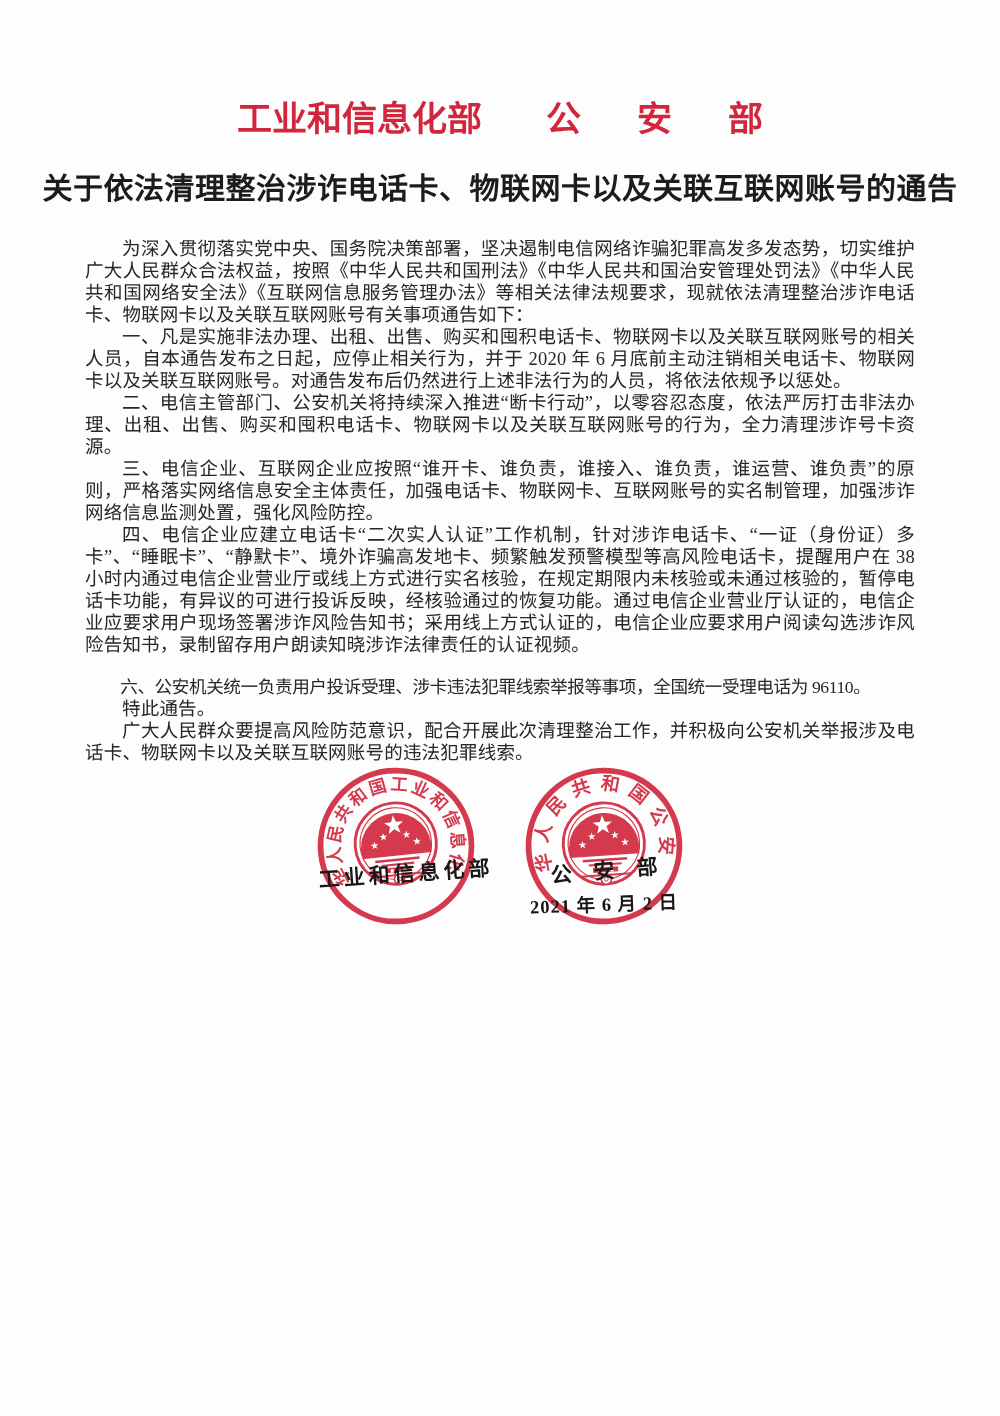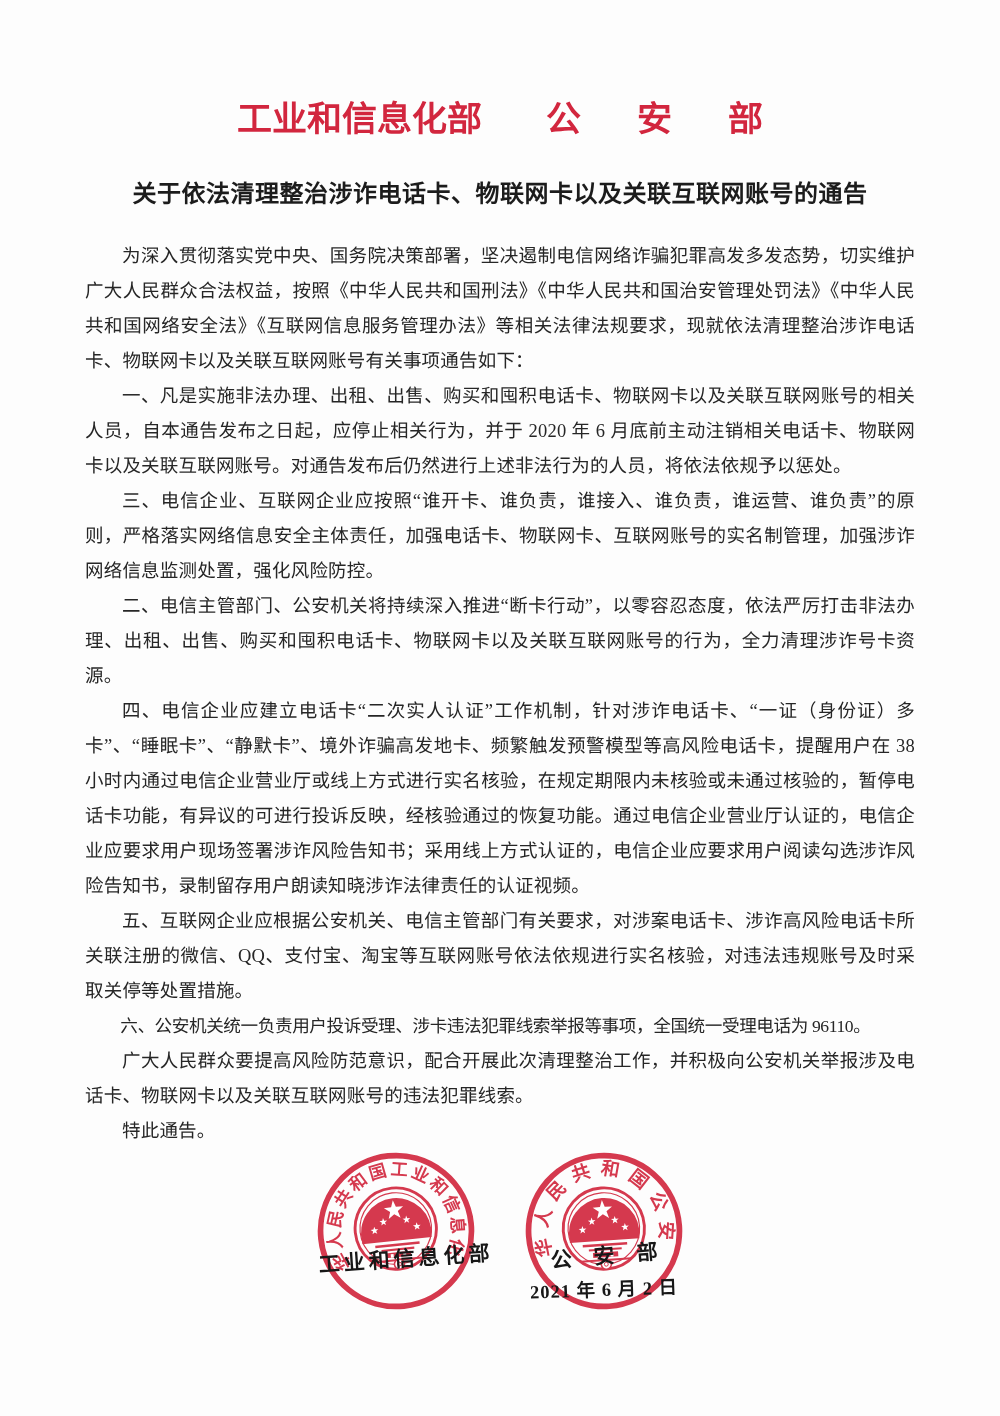--- a/index.html
+++ b/index.html
@@ -31,41 +31,42 @@
     font-weight: 700;
     color: #d2263e;
     white-space: nowrap;
   }
   .ministry.spread {
     letter-spacing: 56px;
     margin-right: -56px;
   }
   .doc-title {
     text-align: center;
-    font-size: 24px;
+    font-size: 30px;
     font-weight: 700;
     color: #1c1c1c;
-    margin-top: 33px;
+    margin-top: 23px;
     letter-spacing: 0.5px;
   }
   .notice-body {
     width: 830px;
     margin: 30px auto 0 auto;
     font-size: 18.5px;
-    line-height: 35px;
+    line-height: 22px;
     text-align: justify;
   }
   .notice-body p {
     margin: 0;
     text-indent: 2em;
     letter-spacing: 0.2px;
   }
   .notice-body p.tight {
     font-size: 17.6px;
     letter-spacing: -0.4px;
+    margin-top: 20px;
   }
   .seals-row {
     display: flex;
     justify-content: center;
     gap: 44px;
     margin-top: 0px;
   }
   .seal {
     position: relative;
     width: 164px;
@@ -134,27 +135,26 @@
   <div class="doc-header">
     <span class="ministry">工业和信息化部</span>
     <span class="ministry spread">公安部</span>
   </div>
 
   <div class="doc-title">关于依法清理整治涉诈电话卡、物联网卡以及关联互联网账号的通告</div>
 
   <div class="notice-body">
     <p>为深入贯彻落实党中央、国务院决策部署，坚决遏制电信网络诈骗犯罪高发多发态势，切实维护广大人民群众合法权益，按照《中华人民共和国刑法》《中华人民共和国治安管理处罚法》《中华人民共和国网络安全法》《互联网信息服务管理办法》等相关法律法规要求，现就依法清理整治涉诈电话卡、物联网卡以及关联互联网账号有关事项通告如下：</p>
     <p>一、凡是实施非法办理、出租、出售、购买和囤积电话卡、物联网卡以及关联互联网账号的相关人员，自本通告发布之日起，应停止相关行为，并于 2020 年 6 月底前主动注销相关电话卡、物联网卡以及关联互联网账号。对通告发布后仍然进行上述非法行为的人员，将依法依规予以惩处。</p>
+    <p>二、电信主管部门、公安机关将持续深入推进“断卡行动”，以零容忍态度，依法严厉打击非法办理、出租、出售、购买和囤积电话卡、物联网卡以及关联互联网账号的行为，全力清理涉诈号卡资源。</p>
     <p>三、电信企业、互联网企业应按照“谁开卡、谁负责，谁接入、谁负责，谁运营、谁负责”的原则，严格落实网络信息安全主体责任，加强电话卡、物联网卡、互联网账号的实名制管理，加强涉诈网络信息监测处置，强化风险防控。</p>
-    <p>二、电信主管部门、公安机关将持续深入推进“断卡行动”，以零容忍态度，依法严厉打击非法办理、出租、出售、购买和囤积电话卡、物联网卡以及关联互联网账号的行为，全力清理涉诈号卡资源。</p>
     <p>四、电信企业应建立电话卡“二次实人认证”工作机制，针对涉诈电话卡、“一证（身份证）多卡”、“睡眠卡”、“静默卡”、境外诈骗高发地卡、频繁触发预警模型等高风险电话卡，提醒用户在 38 小时内通过电信企业营业厅或线上方式进行实名核验，在规定期限内未核验或未通过核验的，暂停电话卡功能，有异议的可进行投诉反映，经核验通过的恢复功能。通过电信企业营业厅认证的，电信企业应要求用户现场签署涉诈风险告知书；采用线上方式认证的，电信企业应要求用户阅读勾选涉诈风险告知书，录制留存用户朗读知晓涉诈法律责任的认证视频。</p>
-    <p>五、互联网企业应根据公安机关、电信主管部门有关要求，对涉案电话卡、涉诈高风险电话卡所关联注册的微信、QQ、支付宝、淘宝等互联网账号依法依规进行实名核验，对违法违规账号及时采取关停等处置措施。</p>
     <p class="tight">六、公安机关统一负责用户投诉受理、涉卡违法犯罪线索举报等事项，全国统一受理电话为 96110。</p>
+    <p>特此通告。</p>
     <p>广大人民群众要提高风险防范意识，配合开展此次清理整治工作，并积极向公安机关举报涉及电话卡、物联网卡以及关联互联网账号的违法犯罪线索。</p>
-    <p>特此通告。</p>
   </div>
 
   <div class="seals-row">
 
     <svg width="0" height="0" style="position:absolute" aria-hidden="true">
       <defs>
         <polygon id="star" points="0,-10 2.35,-3.24 9.51,-3.09 3.8,1.24 5.88,8.09 0,4 -5.88,8.09 -3.8,1.24 -9.51,-3.09 -2.35,-3.24"></polygon>
         <g id="emblem">
           <circle r="42" fill="none" stroke="#d5394e" stroke-width="3"></circle>
           <circle r="37" fill="none" stroke="#d5394e" stroke-width="1.2"></circle>

